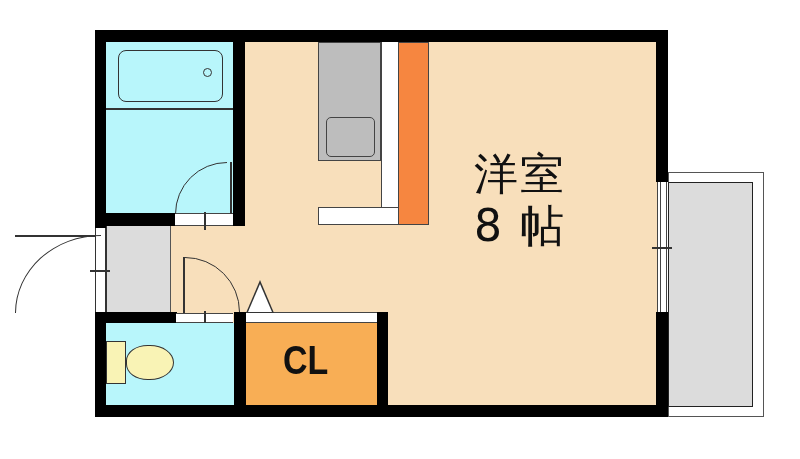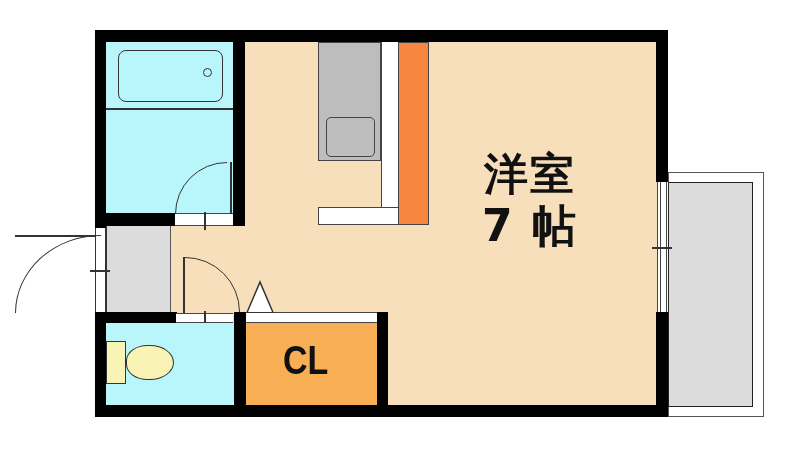--- a/index.html
+++ b/index.html
@@ -69,16 +69,16 @@
 
 <div class="abs" style="left:246px;top:280px;width:0;height:0;border-left:14px solid transparent;border-right:14px solid transparent;border-bottom:33px solid #333;"></div>
 <div class="abs" style="left:248px;top:284px;width:0;height:0;border-left:12px solid transparent;border-right:12px solid transparent;border-bottom:28px solid #fff;"></div>
 
 <div class="abs" style="left:318px;top:42px;width:63px;height:119px;background:#bdbdbd;border:1.5px solid #444;"></div>
 <div class="abs" style="left:326px;top:117px;width:49px;height:40px;border:1.5px solid #444;border-radius:5px;"></div>
 <div class="abs" style="left:381px;top:42px;width:18px;height:183px;background:#fff;border-left:1.5px solid #444;"></div>
 <div class="abs" style="left:318px;top:207px;width:81px;height:18px;background:#fff;border:1.5px solid #444;border-right:none;"></div>
 <div class="abs" style="left:398px;top:42px;width:31px;height:183px;background:#f68640;border:1.5px solid #444;"></div>
 
-<div class="abs label-main" style="left:455px;top:148px;width:150px;font-weight:bold;">
+<div class="abs label-main" style="left:445px;top:148px;width:150px;">
   <div>洋室</div>
-  <div>7 帖</div>
+  <div>8 帖</div>
 </div>
 
 </body></html>

